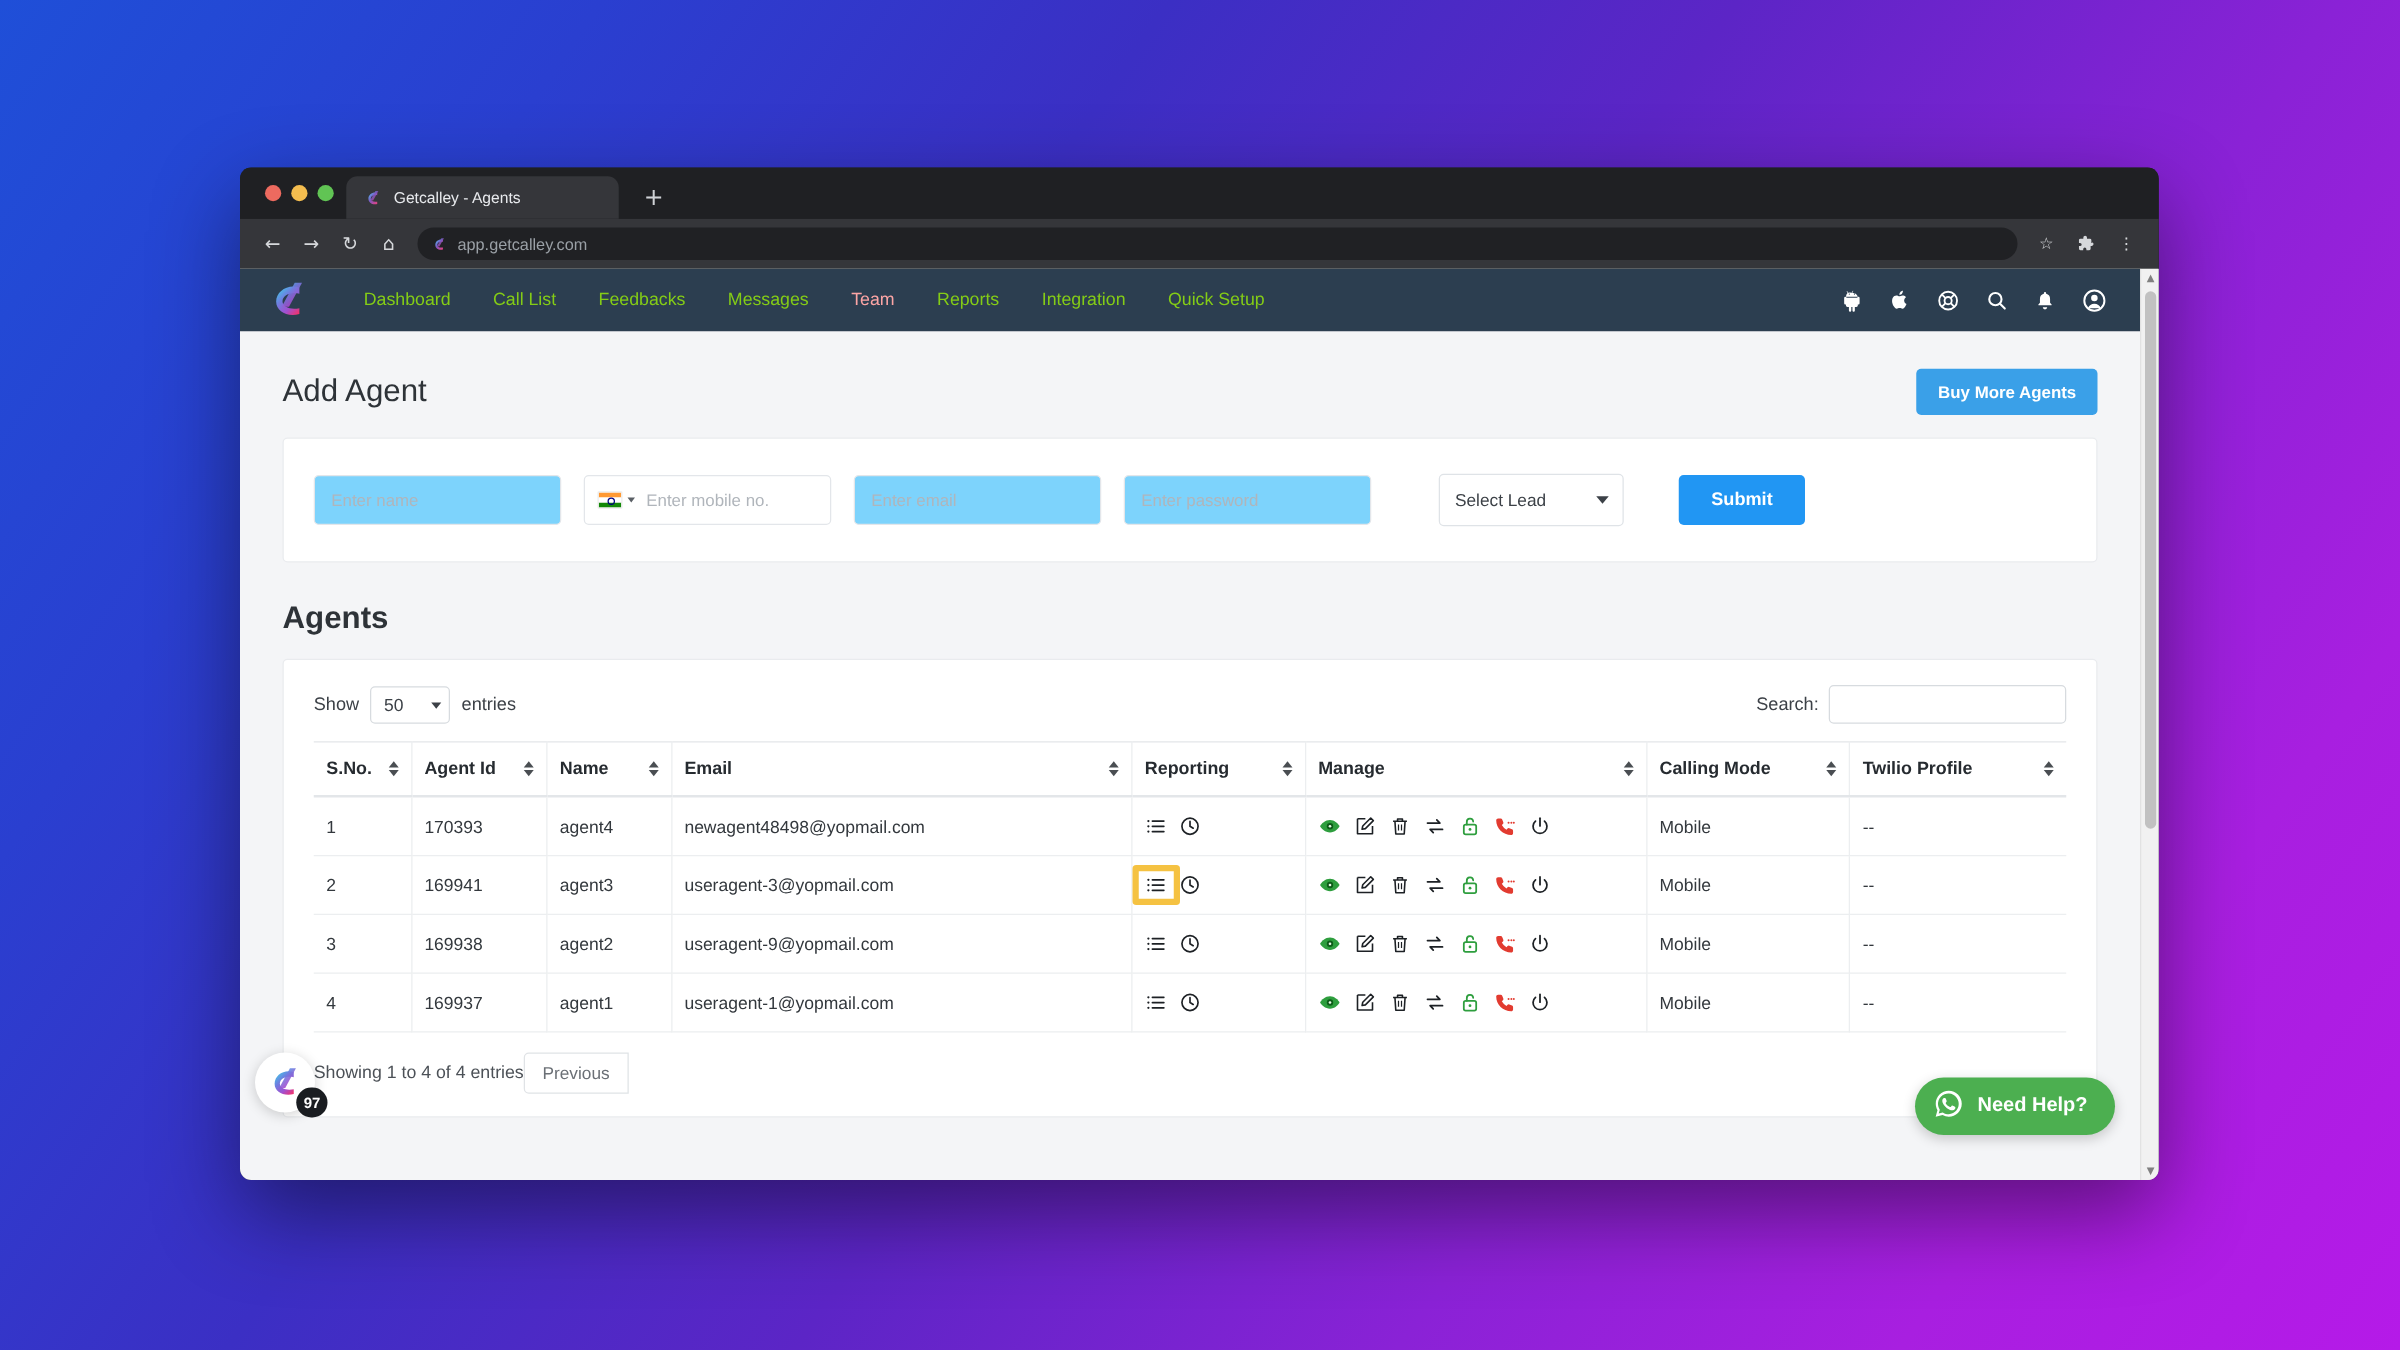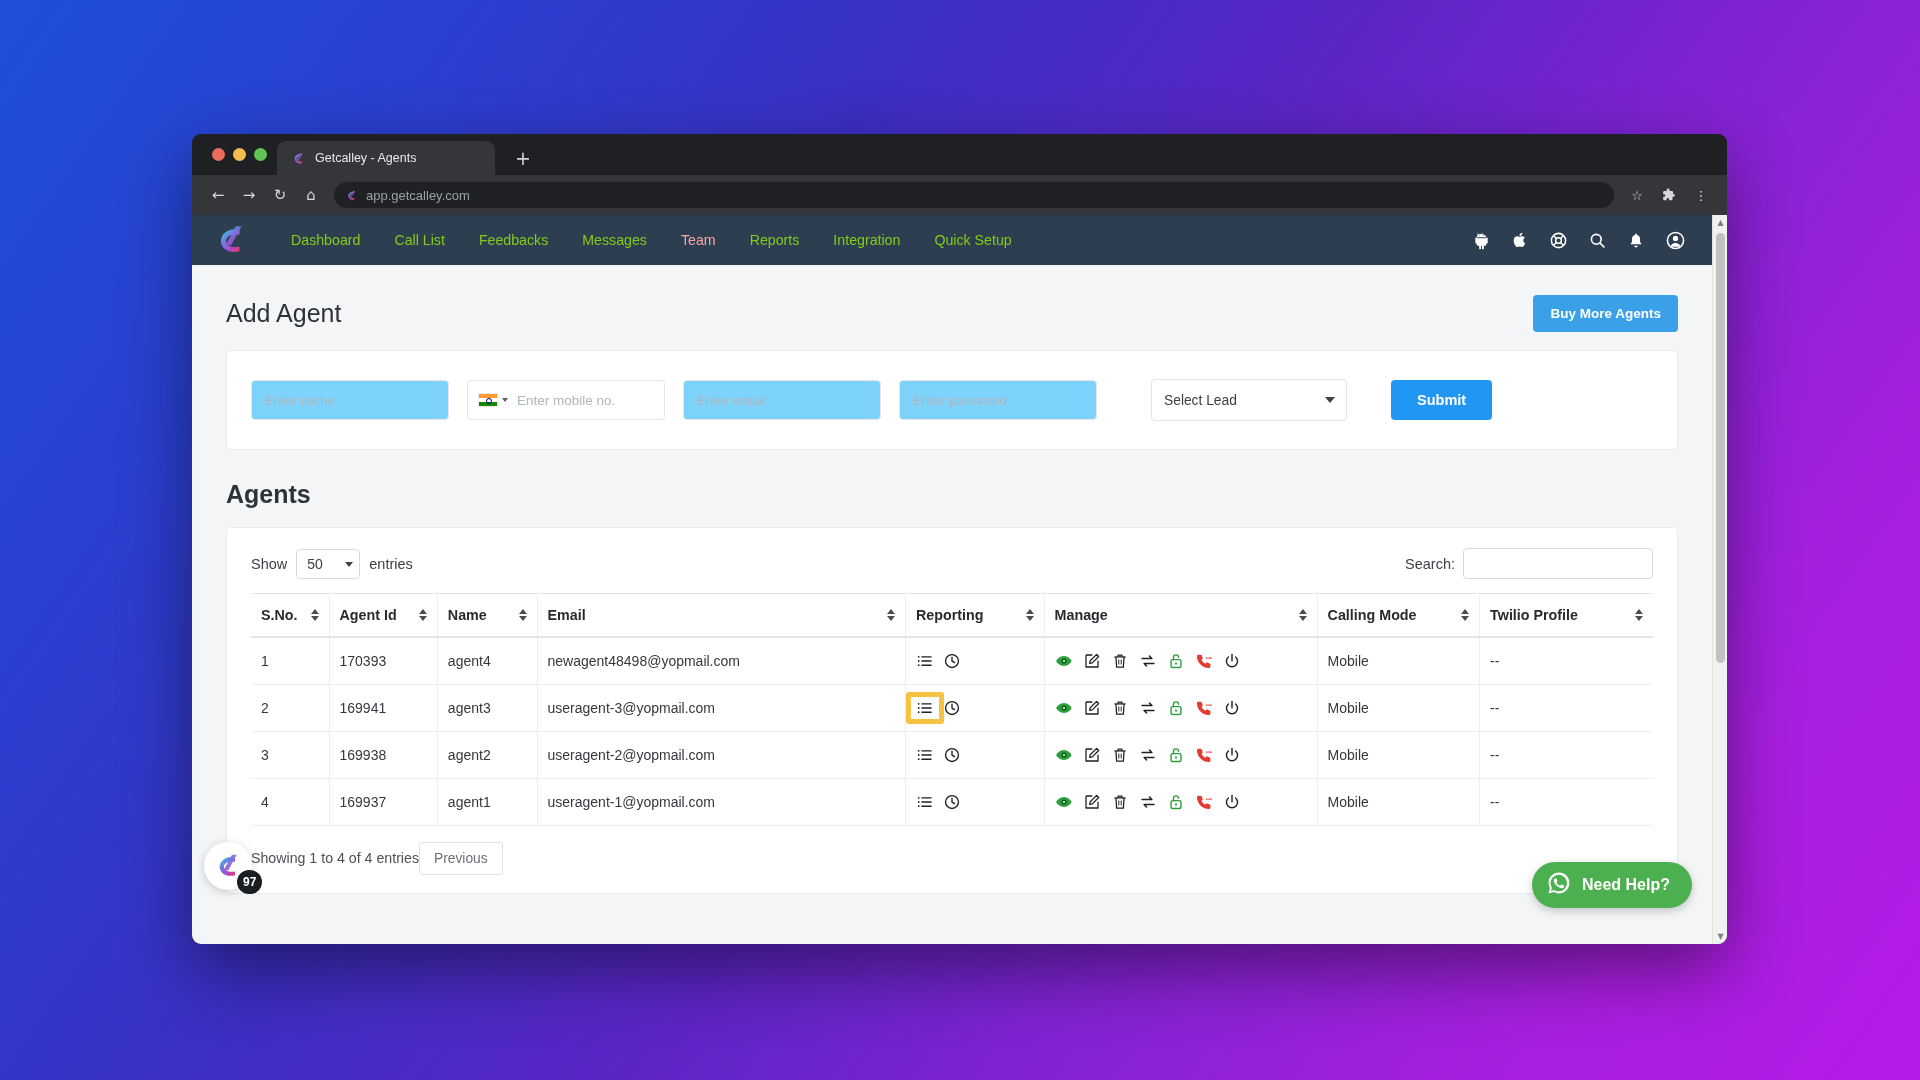--- a/index.html
+++ b/index.html
@@ -179,21 +179,21 @@
   }
   #agent-mobile-input {
     border: none; outline: none; height: 38px; flex: 1;
     padding: 0 8px 0 9px; font-size: 13.5px;
     font-family: "Liberation Sans", sans-serif; color: #4a4f55;
     background: transparent;
   }
   #agent-mobile-input::placeholder { color: #b0b5bb; }
   #select-lead-wrapper { margin-left: 36px; position: relative; }
   #select-lead {
-    width: 196px; height: 42px;
+    width: 148px; height: 42px;
     border: 1px solid #dfe3e7; border-radius: 4px;
     background: #fff; font-size: 13.8px; color: #3c4147;
     padding: 0 12px; font-family: "Liberation Sans", sans-serif;
     appearance: none; -webkit-appearance: none; cursor: pointer;
   }
   #select-lead-caret {
     position: absolute; right: 12px; top: 50%; margin-top: -3px;
     width: 0; height: 0;
     border-left: 5px solid transparent;
     border-right: 5px solid transparent;
@@ -830,21 +830,21 @@
                       </span>
                     </span>
                   </td>
                   <td>Mobile</td>
                   <td>--</td>
                 </tr>
                 <tr>
                   <td>3</td>
                   <td>169938</td>
                   <td>agent2</td>
-                  <td>useragent-2@yopmail.com</td>
+                  <td>useragent-9@yopmail.com</td>
                   <td>
                     <span class="reporting-cell">
                       <span class="ic">
                         <svg width="18" height="18" viewBox="0 0 24 24">
                           <g fill="#1d2125">
                             <circle cx="3.6" cy="6.4" r="1.2"></circle>
                             <circle cx="3.6" cy="12" r="1.2"></circle>
                             <circle cx="3.6" cy="17.6" r="1.2"></circle>
         <rect x="7" y="5.5" width="14" height="1.9" rx=".9"></rect>
                             <rect x="7" y="11.1" width="14" height="1.9" rx=".9"></rect>

